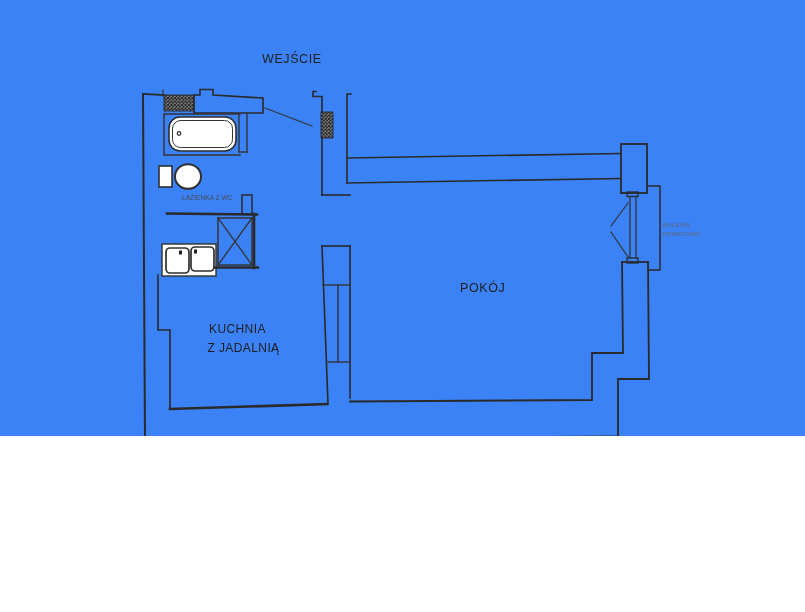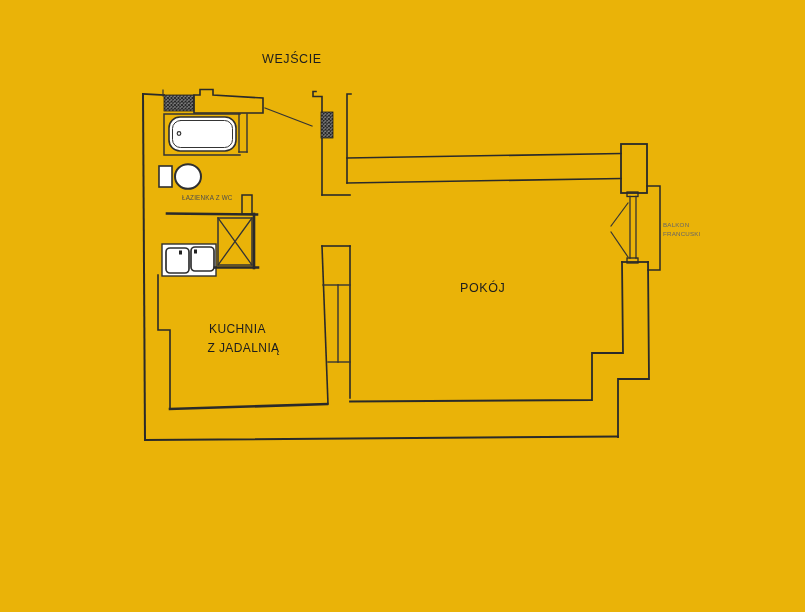--- a/index.html
+++ b/index.html
@@ -4,22 +4,22 @@
 <style>
   html, body {
     margin: 0;
     padding: 0;
     background: #ffffff;
     font-family: "Liberation Sans", sans-serif;
   }
   .stage {
     position: relative;
     width: 805px;
-    height: 612px;
-    background: #eab308;
+    height: 436px;
+    background: #3b82f6;
     overflow: hidden;
   }
   svg text {
     font-family: "Liberation Sans", "DejaVu Sans", sans-serif;
     fill: #1e1e1e;
   }
   text.big-label   { font-size: 12.5px; letter-spacing: 0.6px; }
   text.mid-label   { font-size: 12px;   letter-spacing: 0.4px; }
   text.small-label { font-size: 6.3px;  letter-spacing: 0.2px; fill: #4d4d4d; }
   text.tiny-gray   { font-size: 6.2px;  letter-spacing: 0.2px; fill: #666666; }

